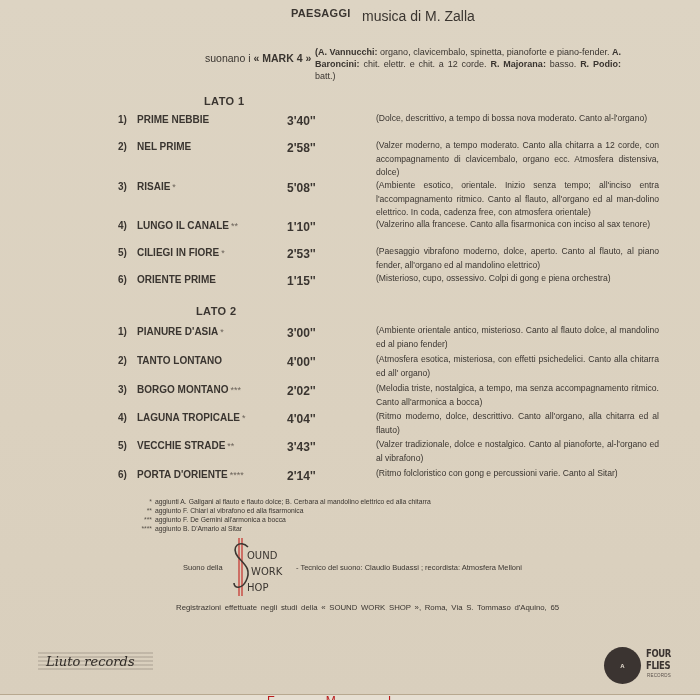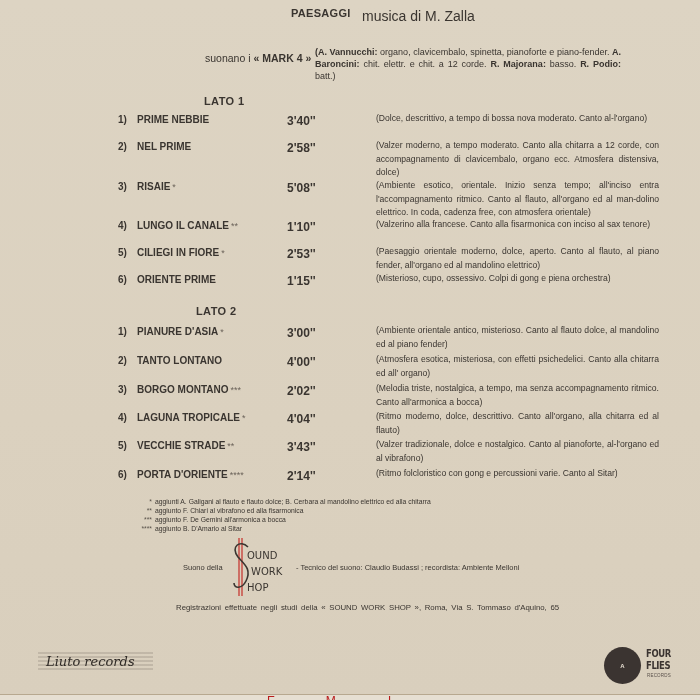--- a/index.html
+++ b/index.html
@@ -110,21 +110,21 @@
 <div class="track" style="top:220px;">
   <span class="num">4)</span>
   <span class="name"><span>LUNGO IL CANALE</span><span class="mark">**</span></span>
   <span class="dur">1'10''</span>
   <div class="desc">(Valzerino alla francese. Canto alla fisarmonica con inciso al sax tenore)</div>
 </div>
 <div class="track" style="top:247px;">
   <span class="num">5)</span>
   <span class="name"><span>CILIEGI IN FIORE</span><span class="mark">*</span></span>
   <span class="dur">2'53''</span>
-  <div class="desc">(Paesaggio orientale moderno, dolce, aperto. Canto al flauto, al piano fender, all'organo ed al mandolino elettrico)</div>
+  <div class="desc">(Paesaggio vibrafono moderno, dolce, aperto. Canto al flauto, al piano fender, all'organo ed al mandolino elettrico)</div>
 </div>
 <div class="track" style="top:274px;">
   <span class="num">6)</span>
   <span class="name"><span>ORIENTE PRIME</span><span class="mark"></span></span>
   <span class="dur">1'15''</span>
   <div class="desc">(Misterioso, cupo, ossessivo. Colpi di gong e piena orchestra)</div>
 </div>
 
 <div class="side-heading" style="left:196px; top:305px;">LATO 2</div>
 
@@ -174,21 +174,21 @@
 
 <div class="abs sound-label">Suono della</div>
 <svg class="sws-logo" viewBox="0 0 56 60">
   <line x1="7" y1="1" x2="7" y2="59" stroke="#c8453e" stroke-width="1.4"></line>
   <line x1="10" y1="1" x2="10" y2="59" stroke="#c8453e" stroke-width="1.4"></line>
   <path d="M16 10 C 8 2, -2 10, 6 20 C 12 27, 20 32, 14 44 C 10 52, 2 52, 2 46" fill="none" stroke="#3a3530" stroke-width="1.6"></path>
   <text x="15" y="22" font-family="DejaVu Sans, sans-serif" font-size="10" fill="#3a3530">OUND</text>
   <text x="19" y="38" font-family="DejaVu Sans, sans-serif" font-size="10" fill="#3a3530">WORK</text>
   <text x="15" y="54" font-family="DejaVu Sans, sans-serif" font-size="10" fill="#3a3530">HOP</text>
 </svg>
-<div class="abs engineers">- Tecnico del suono: Claudio Budassi ; recordista: Ambiente Melloni</div>
+<div class="abs engineers">- Tecnico del suono: Claudio Budassi ; recordista: Atmosfera Melloni</div>
 <div class="abs studio-line">Registrazioni effettuate negli studi della « SOUND WORK SHOP », Roma, Via S. Tommaso d'Aquino, 65</div>
 
 <svg class="liuto-logo" viewBox="0 0 115 28">
   <g stroke="#8a8075" stroke-width="0.6">
     <line x1="0" y1="7" x2="115" y2="7"></line>
     <line x1="0" y1="11" x2="115" y2="11"></line>
     <line x1="0" y1="15" x2="115" y2="15"></line>
     <line x1="0" y1="19" x2="115" y2="19"></line>
     <line x1="0" y1="23" x2="115" y2="23"></line>
   </g>

